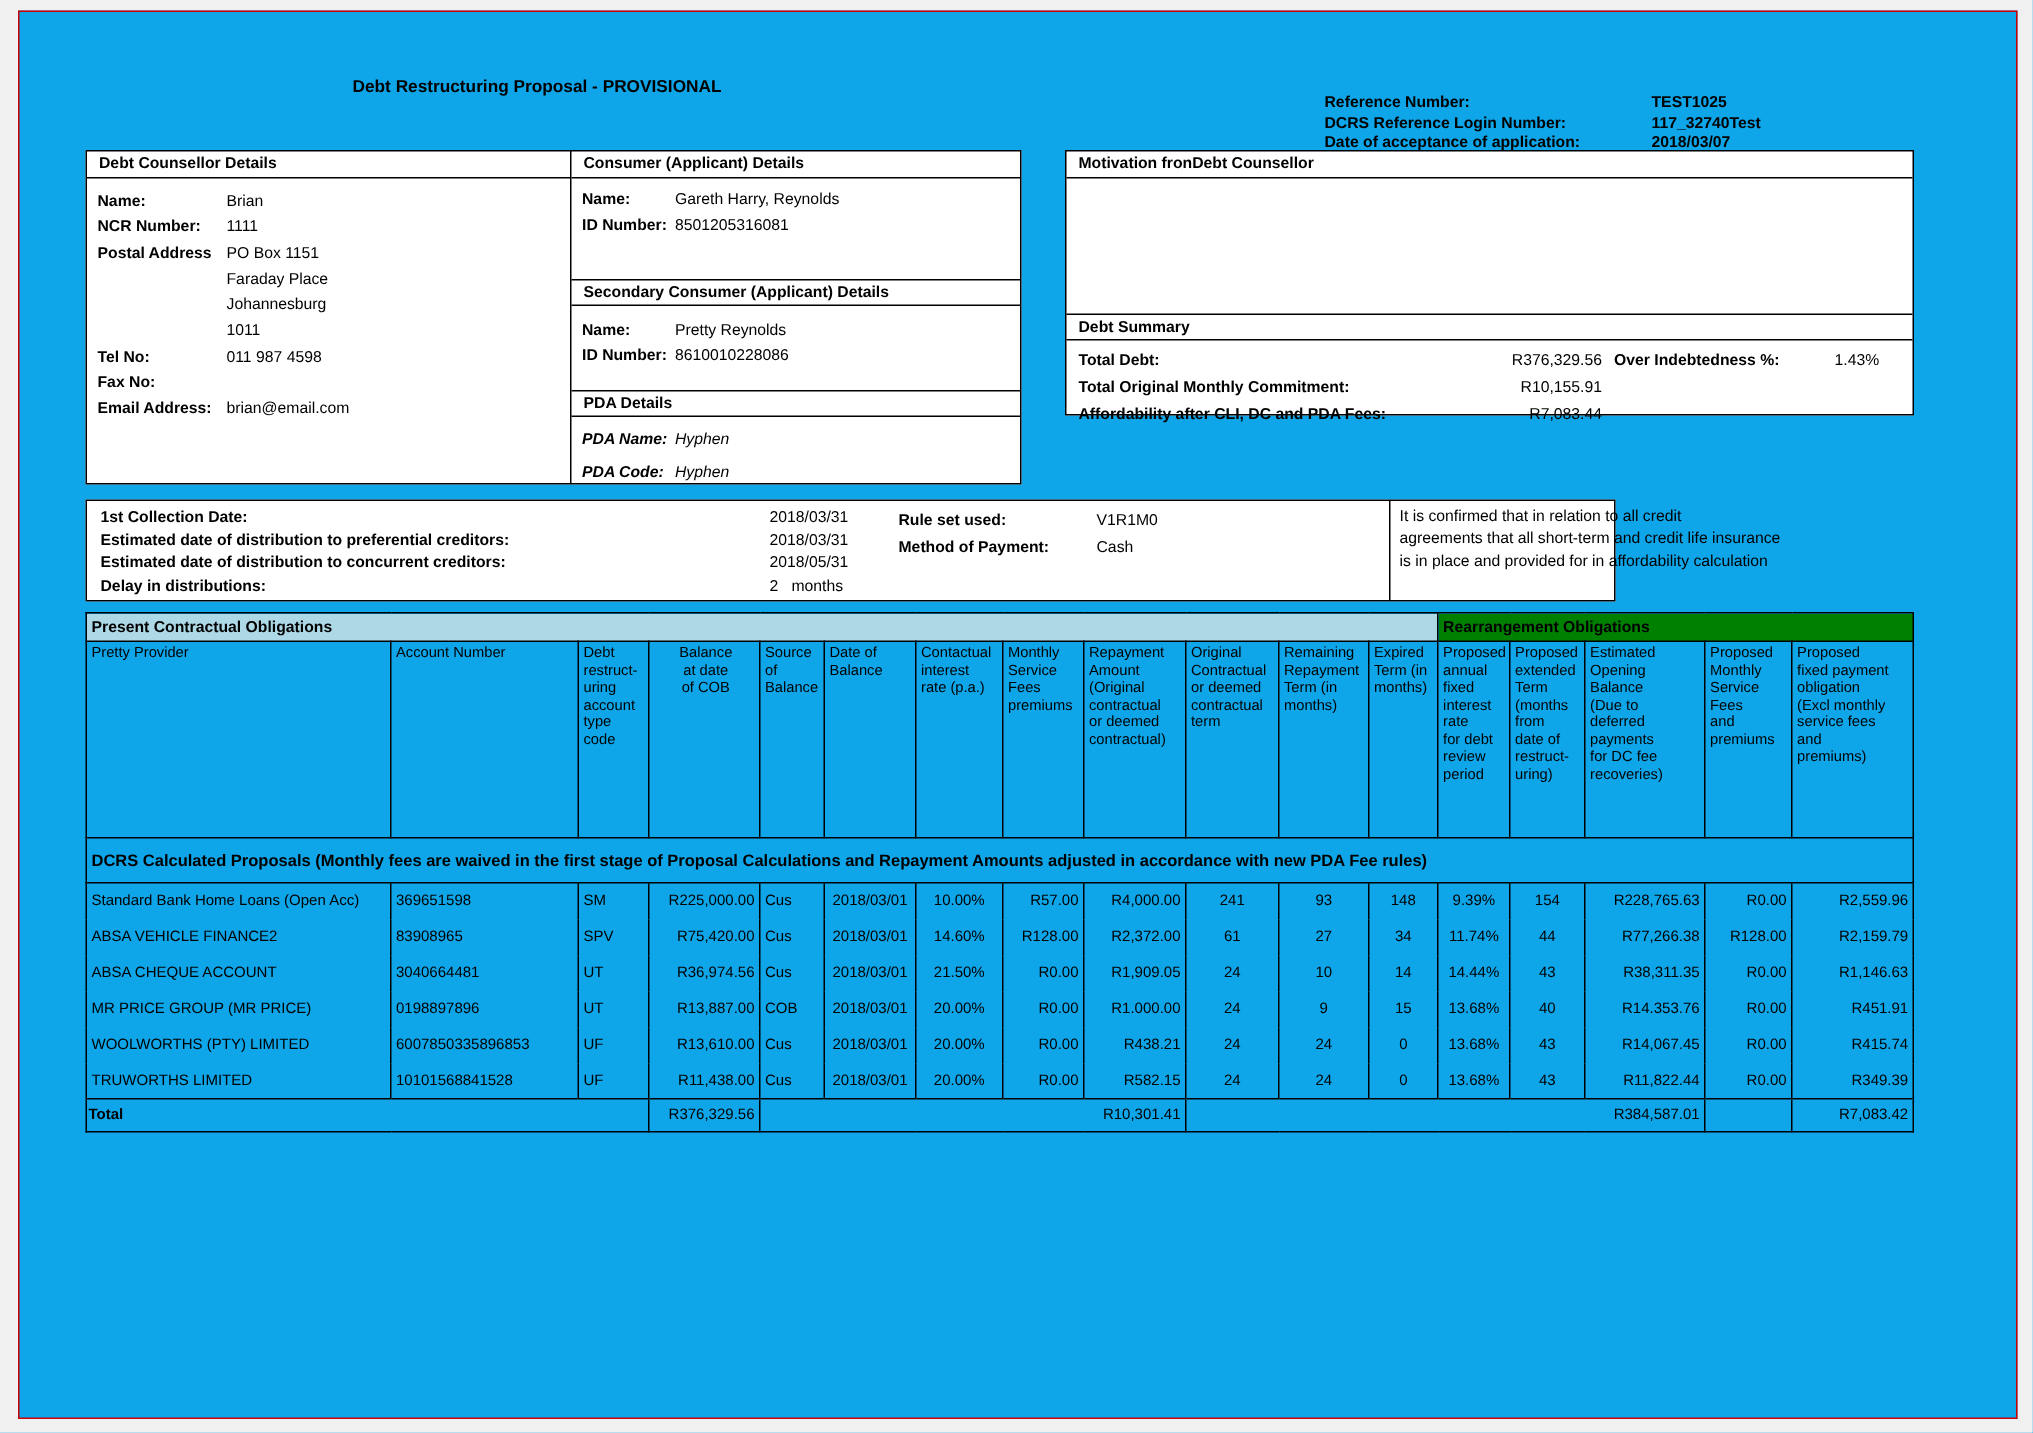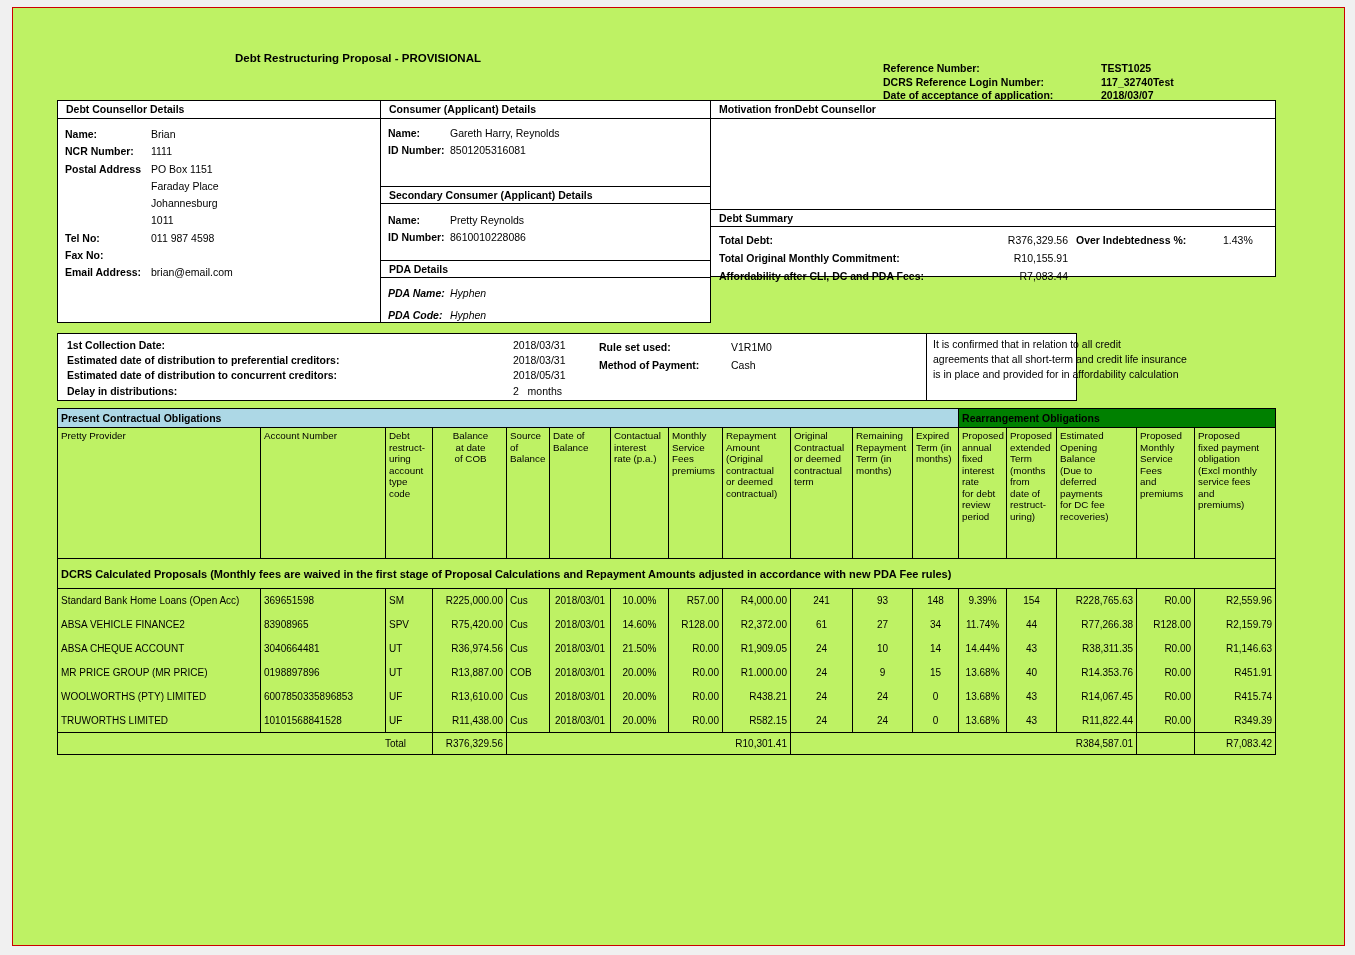--- a/index.html
+++ b/index.html
@@ -1,29 +1,29 @@
 <!DOCTYPE html>
 <html><head>
 <meta charset="utf-8">
 <style>
   html,body{margin:0;padding:0;}
   body{width:1355px;height:955px;background:#f0f0f0;font-family:"Liberation Sans",sans-serif;color:#000;}
   *{box-sizing:border-box;}
   .canvas{position:relative;width:1355px;height:955px;background:#f0f0f0;overflow:hidden;}
-  .page{position:absolute;left:12px;top:7px;width:1333px;height:939px;background:#bef264;border:1px solid #cc0000;}
+  .page{position:absolute;left:12px;top:7px;width:1333px;height:939px;background:#0ea5e9;border:1px solid #cc0000;}
   .title{position:absolute;left:222px;top:44px;font-size:11.5px;font-weight:bold;}
   .refblock{position:absolute;left:870px;top:54px;font-size:10.5px;font-weight:bold;}
   .refrow{display:flex;height:13.5px;line-height:13.5px;}
   .reflabel{width:218px;}
   .refvalue{}
   .box{position:absolute;border:1px solid #000;background:#fff;}
   .box-head{height:18px;line-height:17px;font-weight:bold;font-size:10.5px;padding-left:8px;border-bottom:1px solid #000;}
   .box-head.mid{border-top:1px solid #000;}
   .box-counsellor{left:44px;top:92px;width:324px;height:223px;}
-  .box-consumer{left:367px;top:92px;width:331px;height:223px;}
+  .box-consumer{left:367px;top:92px;width:301px;height:223px;}
   .box-right{left:697px;top:92px;width:566px;height:177px;}
   .box-collection{left:44px;top:325px;width:1020px;height:68px;}
   .fields{padding-top:7px;}
   .frow{display:flex;font-size:10.5px;}
   .flabel{font-weight:bold;padding-left:7px;flex:0 0 auto;}
   .fvalue{white-space:pre;}
   #counsellor-fields .frow{height:17.3px;line-height:16px;}
   #counsellor-fields .flabel{width:93px;}
   #consumer-fields .frow,#secondary-fields .frow{height:17px;line-height:16px;}
   #consumer-fields .flabel,#secondary-fields .flabel,#pda-fields .flabel{width:69px;}
@@ -52,21 +52,21 @@
   table.obl td{overflow:hidden;}
   td.band{height:19px;font-weight:bold;font-size:10.5px;padding-left:3px;border:1px solid #000;}
   td.colhead{border:1px solid #000;vertical-align:top;font-size:9.8px;line-height:1.18;padding:2px 1px 2px 3px;white-space:pre-line;height:131px;}
   td.colhead.ctr{text-align:center;}
   td.dcrs{height:30px;border:1px solid #000;font-weight:bold;font-size:11px;padding-left:3px;white-space:nowrap;}
   tr.datarow td{border-left:1px solid #000;border-right:1px solid #000;border-top:none;border-bottom:none;height:24px;font-size:10px;white-space:nowrap;vertical-align:middle;}
   tr.datarow td.al{text-align:left;padding-left:3px;}
   tr.datarow td.ar{text-align:right;padding-right:3px;}
   tr.datarow td.ac{text-align:center;}
   tr.totalrow td{border:1px solid #000;height:22px;font-size:10px;white-space:nowrap;vertical-align:middle;}
-  tr.totalrow td.tlabel{text-align:right;font-weight:normal;padding-right:26px;}
+  tr.totalrow td.tlabel{text-align:left;font-weight:bold;padding-right:26px;}
   tr.totalrow td.tnum{text-align:right;padding-right:3px;}
 </style>
 </head>
 <body>
 
 <div class="canvas">
   <div class="page" id="page" style="border-color: rgb(204, 0, 0);">
 
     <div class="title">Debt Restructuring Proposal - PROVISIONAL</div>
     <div class="refblock" id="ref-block">

